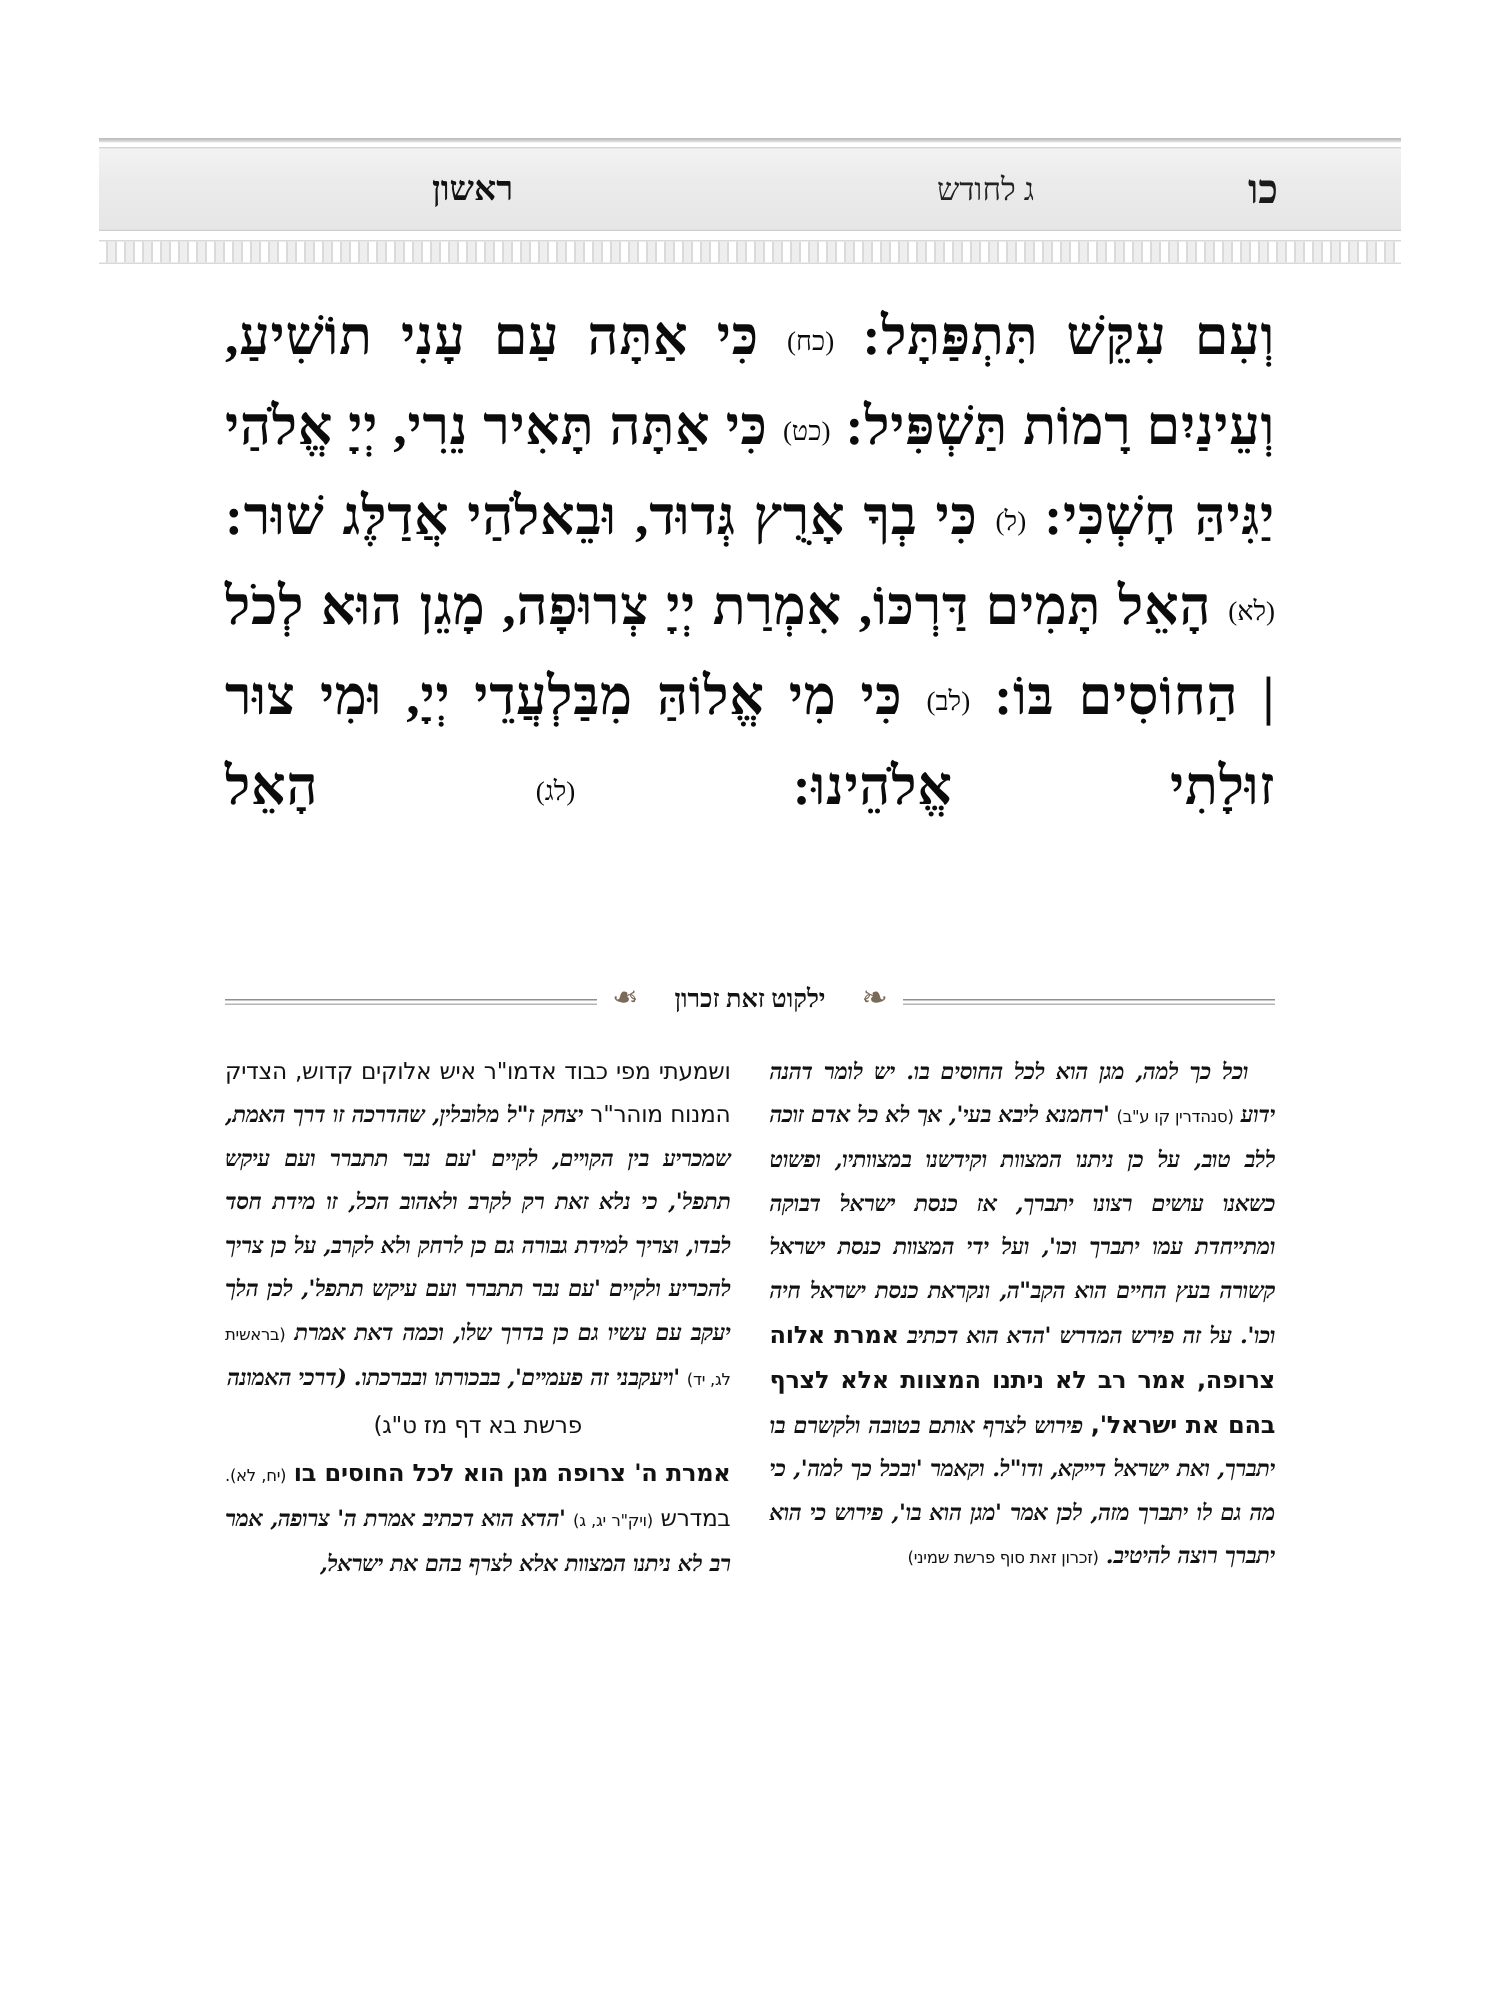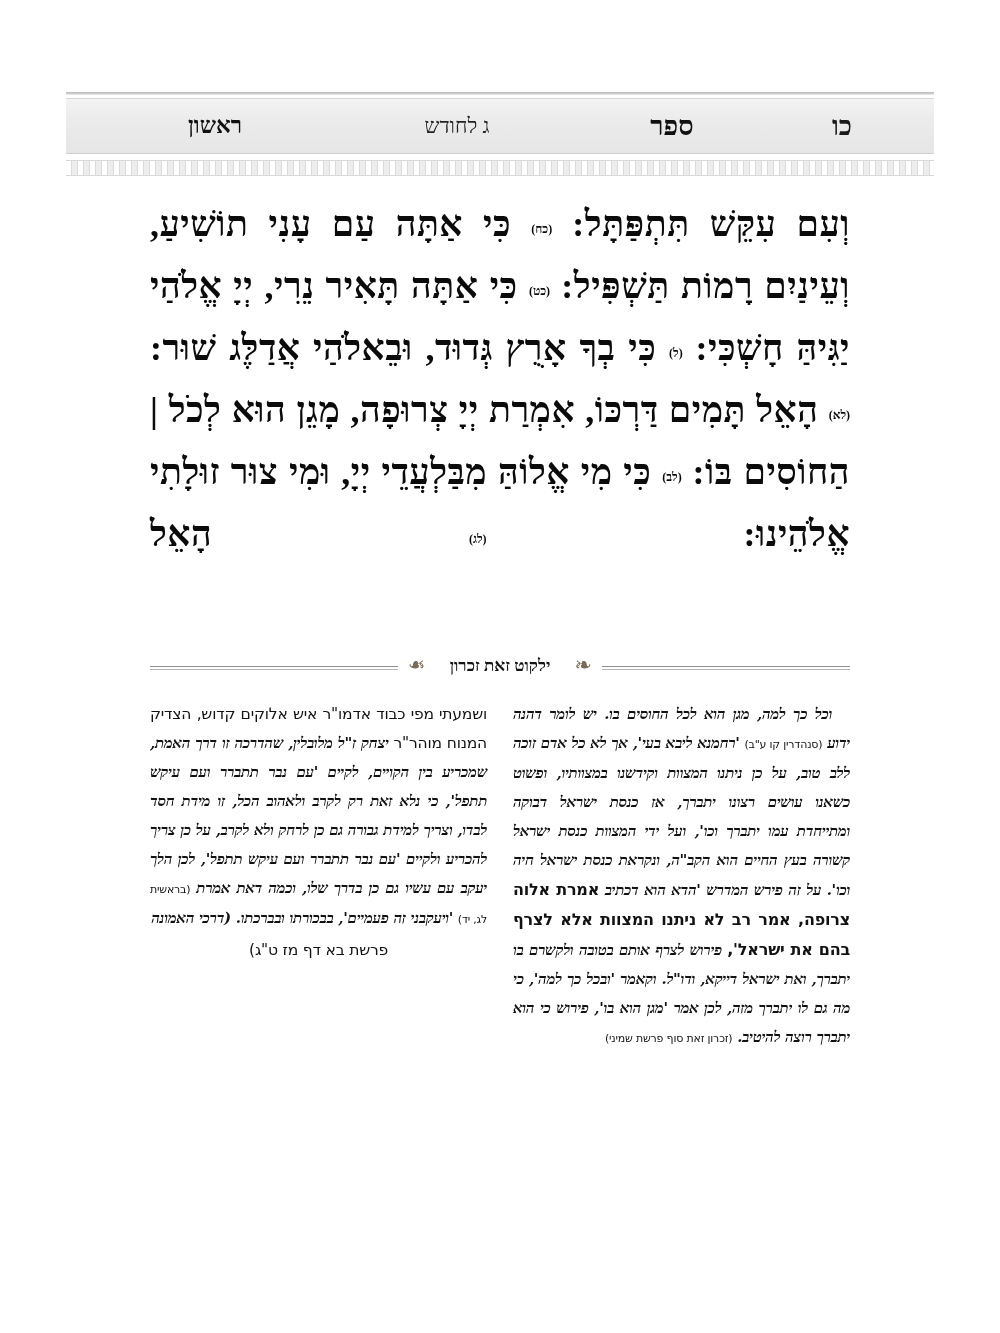--- a/index.html
+++ b/index.html
@@ -102,22 +102,22 @@
     text-align: justify;
     text-align-last: justify;
     font-family: "Liberation Serif", "DejaVu Serif", serif;
     font-weight: 700;
     font-size: 36px;
     line-height: 57px;
     color: #0b0b0b;
     letter-spacing: 0.5px;
   }
   .verses .vnum {
-    font-size: 12px;
-    font-weight: 700;
+    font-size: 18px;
+    font-weight: 400;
     vertical-align: 3px;
     letter-spacing: 0;
   }
 
   
   .divider {
     position: absolute;
     left: 150px;
     top: 648px;
     width: 700px;
@@ -213,40 +213,40 @@
 </style>
 </head>
 <body>
 
 <div class="page">
 
   <div class="header-zone">
     <div class="hdr-rule-top"></div>
     <div class="hdr-bar">
       <div class="hdr-cell hdr-folio">כו</div>
-      <div class="hdr-cell hdr-sefer">ספר</div>
       <div class="hdr-cell hdr-day">ג לחודש</div>
       <div class="hdr-cell hdr-rishon">ראשון</div>
     </div>
     <div class="hdr-dots"></div>
   </div>
 
   <div class="verses" id="verses"><span>וְעִם עִקֵּשׁ תִּתְפַּתָּל:</span> <span class="vnum">(כח)</span> <span>כִּי אַתָּה עַם עָנִי תוֹשִׁיעַ, וְעֵינַיִם רָמוֹת תַּשְׁפִּיל:</span> <span class="vnum">(כט)</span> <span>כִּי אַתָּה תָּאִיר נֵרִי, יְיָ אֱלֹהַי יַגִּיהַּ חָשְׁכִּי:</span> <span class="vnum">(ל)</span> <span>כִּי בְךָ אָרֻץ גְּדוּד, וּבֵאלֹהַי אֲדַלֶּג שׁוּר:</span> <span class="vnum">(לא)</span> <span>הָאֵל תָּמִים דַּרְכּוֹ, אִמְרַת יְיָ צְרוּפָה, מָגֵן הוּא לְכֹל | הַחוֹסִים בּוֹ:</span> <span class="vnum">(לב)</span> <span>כִּי מִי אֱלוֹהַּ מִבַּלְעֲדֵי יְיָ, וּמִי צוּר זוּלָתִי אֱלֹהֵינוּ:</span> <span class="vnum">(לג)</span> <span>הָאֵל</span> </div>
 
   <div class="divider">
     <div class="rule"></div>
     <span class="orn">❧</span>
     <span class="dtitle">ילקוט זאת זכרון</span>
     <span class="orn flip">❧</span>
     <div class="rule"></div>
   </div>
 
   <div class="commentary">
     <div class="col" id="col-right">
         <p class="para"><span class="sq">ושמעתי מפי כבוד אדמו"ר איש אלוקים קדוש, הצדיק המנוח מוהר"ר</span> <span class="rashi">יצחק ז"ל מלובלין, שהדרכה זו דרך האמת, שמכריע בין הקויים, לקיים 'עם נבר תתברר ועם עיקש תתפל', כי נלא זאת רק לקרב ולאהוב הכל, זו מידת חסד לבדו, וצריך למידת גבורה גם כן לרחק ולא לקרב, על כן צריך להכריע ולקיים 'עם נבר תתברר ועם עיקש תתפל', לכן הלך יעקב עם עשיו גם כן בדרך שלו, וכמה דאת אמרת</span> <span class="sq src">(בראשית לג, יד)</span> <span class="rashi">'ויעקבני זה פעמיים', בבכורתו ובברכתו. (דרכי האמונה</span> </p>
         <p class="para center"><span class="sq">פרשת בא דף מז ט"ג)</span> </p>
+        <p class="para"><span class="bold-lemma">אמרת ה' צרופה מגן הוא לכל החוסים בו</span> <span class="sq src">(יח, לא).</span> <span class="sq">במדרש</span> <span class="sq src">(ויק"ר יג, ג)</span> <span class="rashi">'הדא הוא דכתיב אמרת ה' צרופה, אמר רב לא ניתנו המצוות אלא לצרף בהם את ישראל,</span> </p>
       </div>
     <div class="col" id="col-left">
         <p class="para indent"><span class="rashi">וכל כך למה, מגן הוא לכל החוסים בו. יש לומר דהנה ידוע</span> <span class="sq src">(סנהדרין קו ע"ב)</span> <span class="rashi">'רחמנא ליבא בעי', אך לא כל אדם זוכה ללב טוב, על כן ניתנו המצוות וקידשנו במצוותיו, ופשוט כשאנו עושים רצונו יתברך, אז כנסת ישראל דבוקה ומתייחדת עמו יתברך וכו', ועל ידי המצוות כנסת ישראל קשורה בעץ החיים הוא הקב"ה, ונקראת כנסת ישראל חיה וכו'.</span> <span class="rashi">על זה פירש המדרש 'הדא הוא דכתיב</span> <span class="bold-lemma">אמרת אלוה צרופה, אמר רב לא ניתנו המצוות אלא לצרף בהם את ישראל',</span> <span class="rashi">פירוש לצרף אותם בטובה ולקשרם בו יתברך, ואת ישראל דייקא, ודו"ל. וקאמר 'ובכל כך למה', כי מה גם לו יתברך מזה, לכן אמר 'מגן הוא בו', פירוש כי הוא יתברך רוצה להיטיב.</span> <span class="sq src">(זכרון זאת סוף פרשת שמיני)</span> </p>
       </div>
   </div>
 
 </div>
 
 </body></html>

